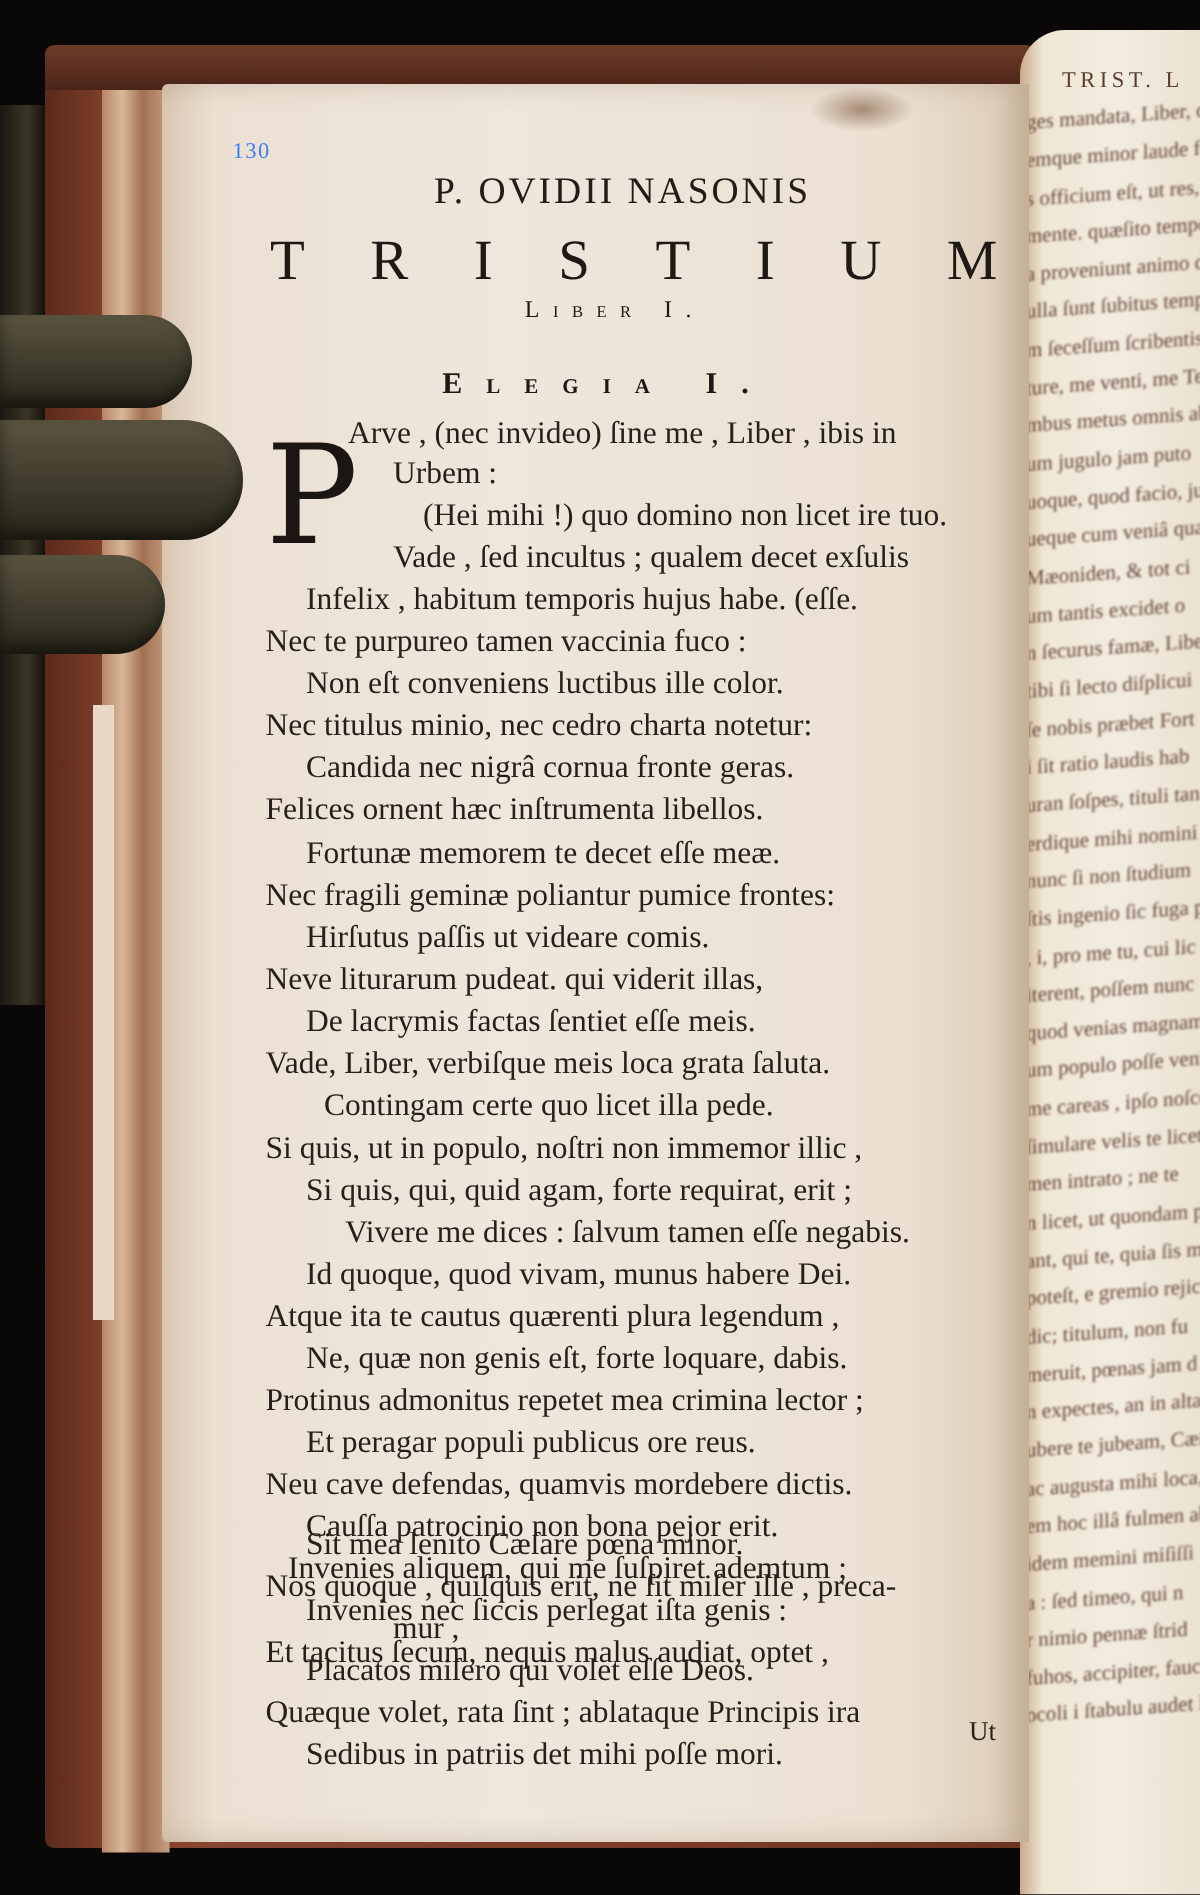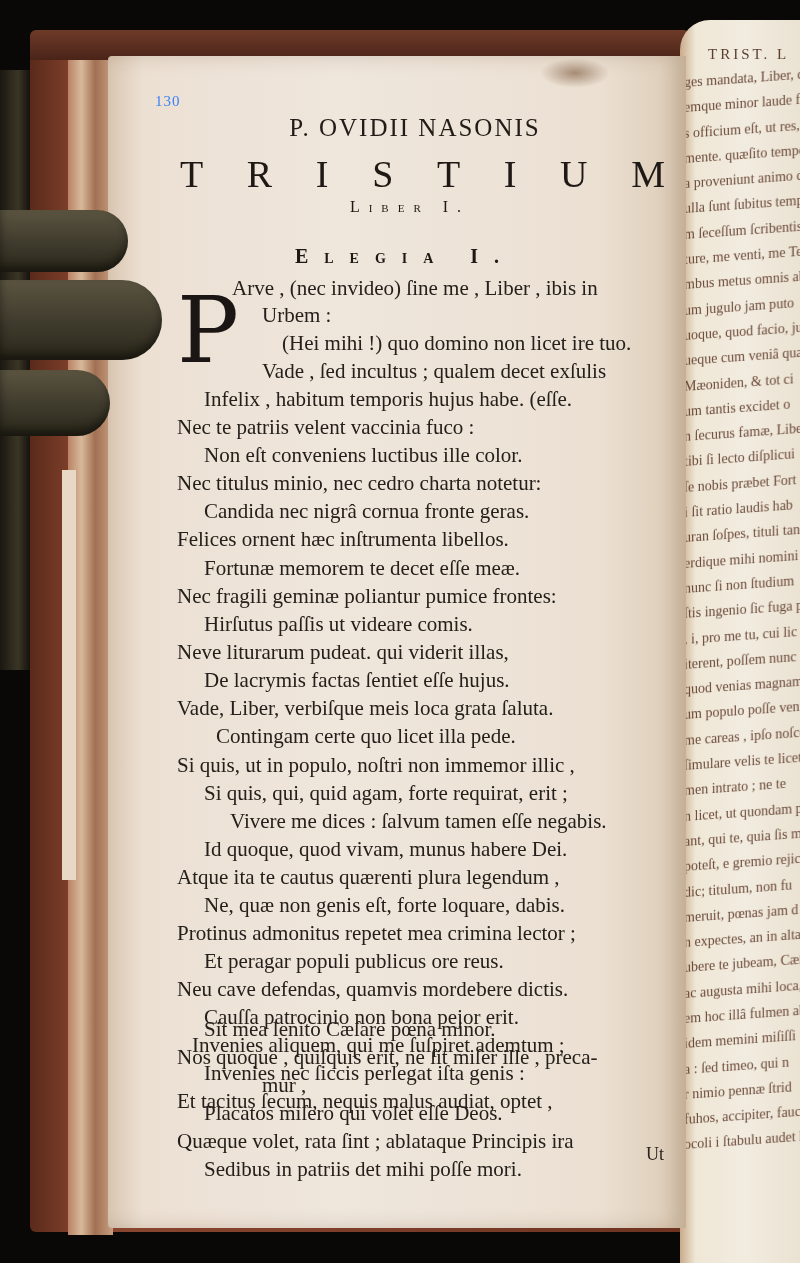--- a/index.html
+++ b/index.html
@@ -190,30 +190,30 @@
   <div class="header-elegy">Elegia I.</div>
 
   <div class="dropcap">P</div>
 
   <div class="verses" id="verses">
       <div class="verse" style="left: 232px; top: 276px;">Arve , (nec invideo) ſine me , Liber , ibis in</div>
       <div class="verse" style="left: 262px; top: 303px;">Urbem :</div>
       <div class="verse" style="left: 262px; top: 331px; margin-left: 20px;">(Hei mihi !) quo domino non licet ire tuo.</div>
       <div class="verse" style="left: 262px; top: 359px;">Vade , ſed incultus ; qualem decet exſulis</div>
       <div class="verse" style="left: 204px; top: 387px;">Infelix , habitum temporis hujus habe.     (eſſe.</div>
-      <div class="verse" style="left: 177px; top: 415px;">Nec te patriis velent vaccinia fuco :</div>
+      <div class="verse" style="left: 177px; top: 415px;">Nec te purpureo tamen vaccinia fuco :</div>
       <div class="verse" style="left: 204px; top: 443px;">Non eſt conveniens luctibus ille color.</div>
       <div class="verse" style="left: 177px; top: 471px;">Nec titulus minio, nec cedro charta notetur:</div>
       <div class="verse" style="left: 204px; top: 499px;">Candida nec nigrâ cornua fronte geras.</div>
       <div class="verse" style="left: 177px; top: 527px;">Felices ornent hæc inſtrumenta libellos.</div>
       <div class="verse" style="left: 204px; top: 556px;">Fortunæ memorem te decet eſſe meæ.</div>
       <div class="verse" style="left: 177px; top: 584px;">Nec fragili geminæ poliantur pumice frontes:</div>
       <div class="verse" style="left: 204px; top: 612px;">Hirſutus paſſis ut videare comis.</div>
       <div class="verse" style="left: 177px; top: 640px;">Neve liturarum pudeat. qui viderit illas,</div>
-      <div class="verse" style="left: 204px; top: 668px;">De lacrymis factas ſentiet eſſe hujus.</div>
+      <div class="verse" style="left: 204px; top: 668px;">De lacrymis factas ſentiet eſſe meis.</div>
       <div class="verse" style="left: 177px; top: 696px; text-align: center;">Vade, Liber, verbiſque meis loca grata ſaluta.</div>
       <div class="verse" style="left: 216px; top: 724px;">Contingam certe quo licet illa pede.</div>
       <div class="verse" style="left: 177px; top: 753px;">Si quis, ut in populo, noſtri non immemor illic ,</div>
       <div class="verse" style="left: 204px; top: 781px;">Si quis, qui, quid agam, forte requirat, erit ;</div>
       <div class="verse" style="left: 182px; top: 809px; margin-left: 48px;">Vivere me dices : ſalvum tamen eſſe negabis.</div>
       <div class="verse" style="left: 204px; top: 837px;">Id quoque, quod vivam, munus habere Dei.</div>
       <div class="verse" style="left: 177px; top: 865px;">Atque ita te cautus quærenti plura legendum ,</div>
       <div class="verse" style="left: 204px; top: 893px;">Ne, quæ non genis eſt, forte loquare, dabis.</div>
       <div class="verse" style="left: 177px; top: 921px;">Protinus admonitus repetet mea crimina lector ;</div>
       <div class="verse" style="left: 204px; top: 949px;">Et peragar populi publicus ore reus.</div>

